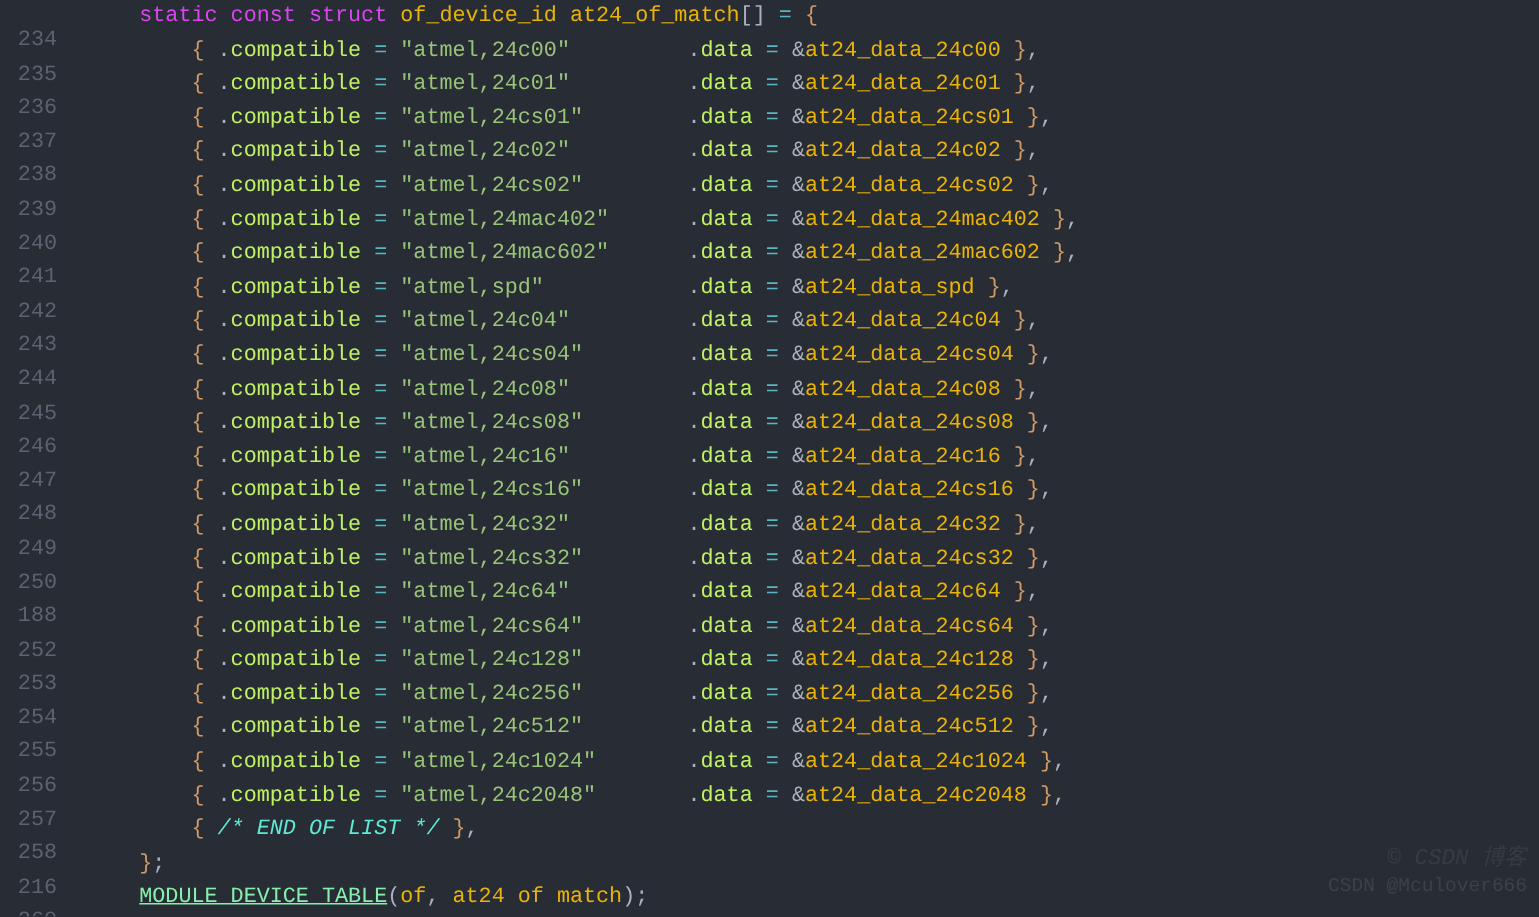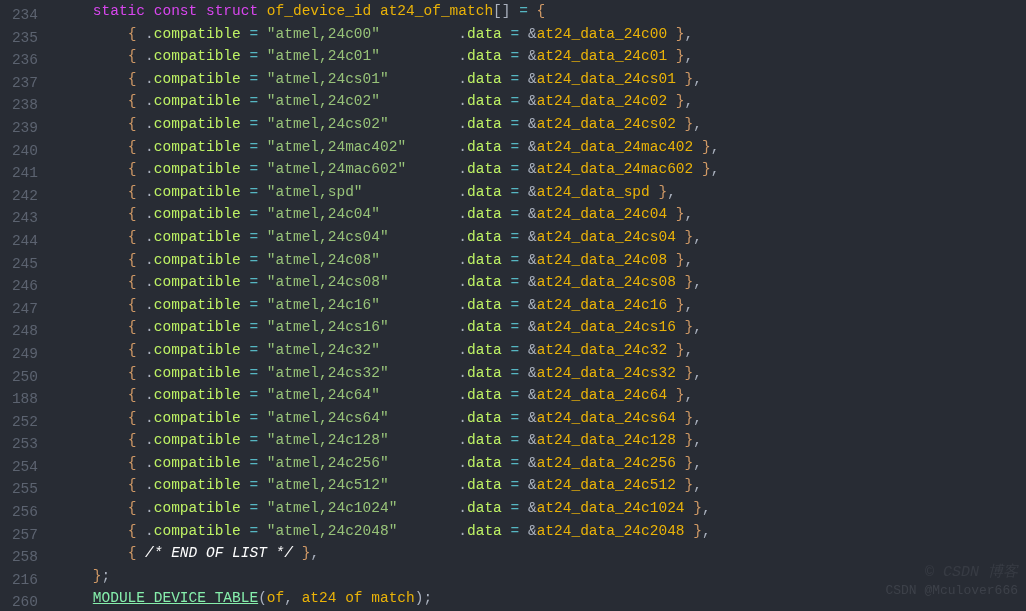--- a/index.html
+++ b/index.html
@@ -1,27 +1,27 @@
 <!DOCTYPE html>
 <html><head>
 <meta charset="utf-8">
 <style>
   html,body{margin:0;padding:0;background:#282c34;font-family:Consolas,'Courier New',monospace;font-size:14.5px;line-height:22.6px;}
   .editor{display:flex;width:1026px;height:611px;overflow:hidden;position:relative;}
-  .gutter{width:58px;text-align:right;box-sizing:border-box;color:#5c6370;user-select:none;padding-top:4px;}
+  .gutter{width:58px;text-align:right;box-sizing:border-box;color:#5c6370;user-select:none;padding-top:16px;}
   .gutter div{padding-right:20px;}
   .code{flex:1;white-space:pre;color:#abb2bf;}
   .kw{color:#d946ef;}
   .id{color:#eab308;}
   .fld{color:#bef264;}
   .op{color:#56b6c2;}
   .str{color:#98c379;}
   .pct{color:#abb2bf;}
   .brc{color:#d19a66;}
-  .cmt{color:#ffffff;font-style:italic;}
+  .cmt{color:#5eead4;font-style:italic;}
   .fn{color:#86efac;text-decoration:underline;}
   .amp{color:#abb2bf;}
   .wm{position:absolute;right:8px;bottom:26px;color:#6c7079;opacity:.22;font-size:15px;font-style:italic;user-select:none;}
   .wm2{position:absolute;right:8px;bottom:8px;color:#6c7079;opacity:.30;font-size:13px;user-select:none;}
 </style>
 </head>
 <body>
 
 <div class="editor">
   <div class="gutter" id="gutter">

